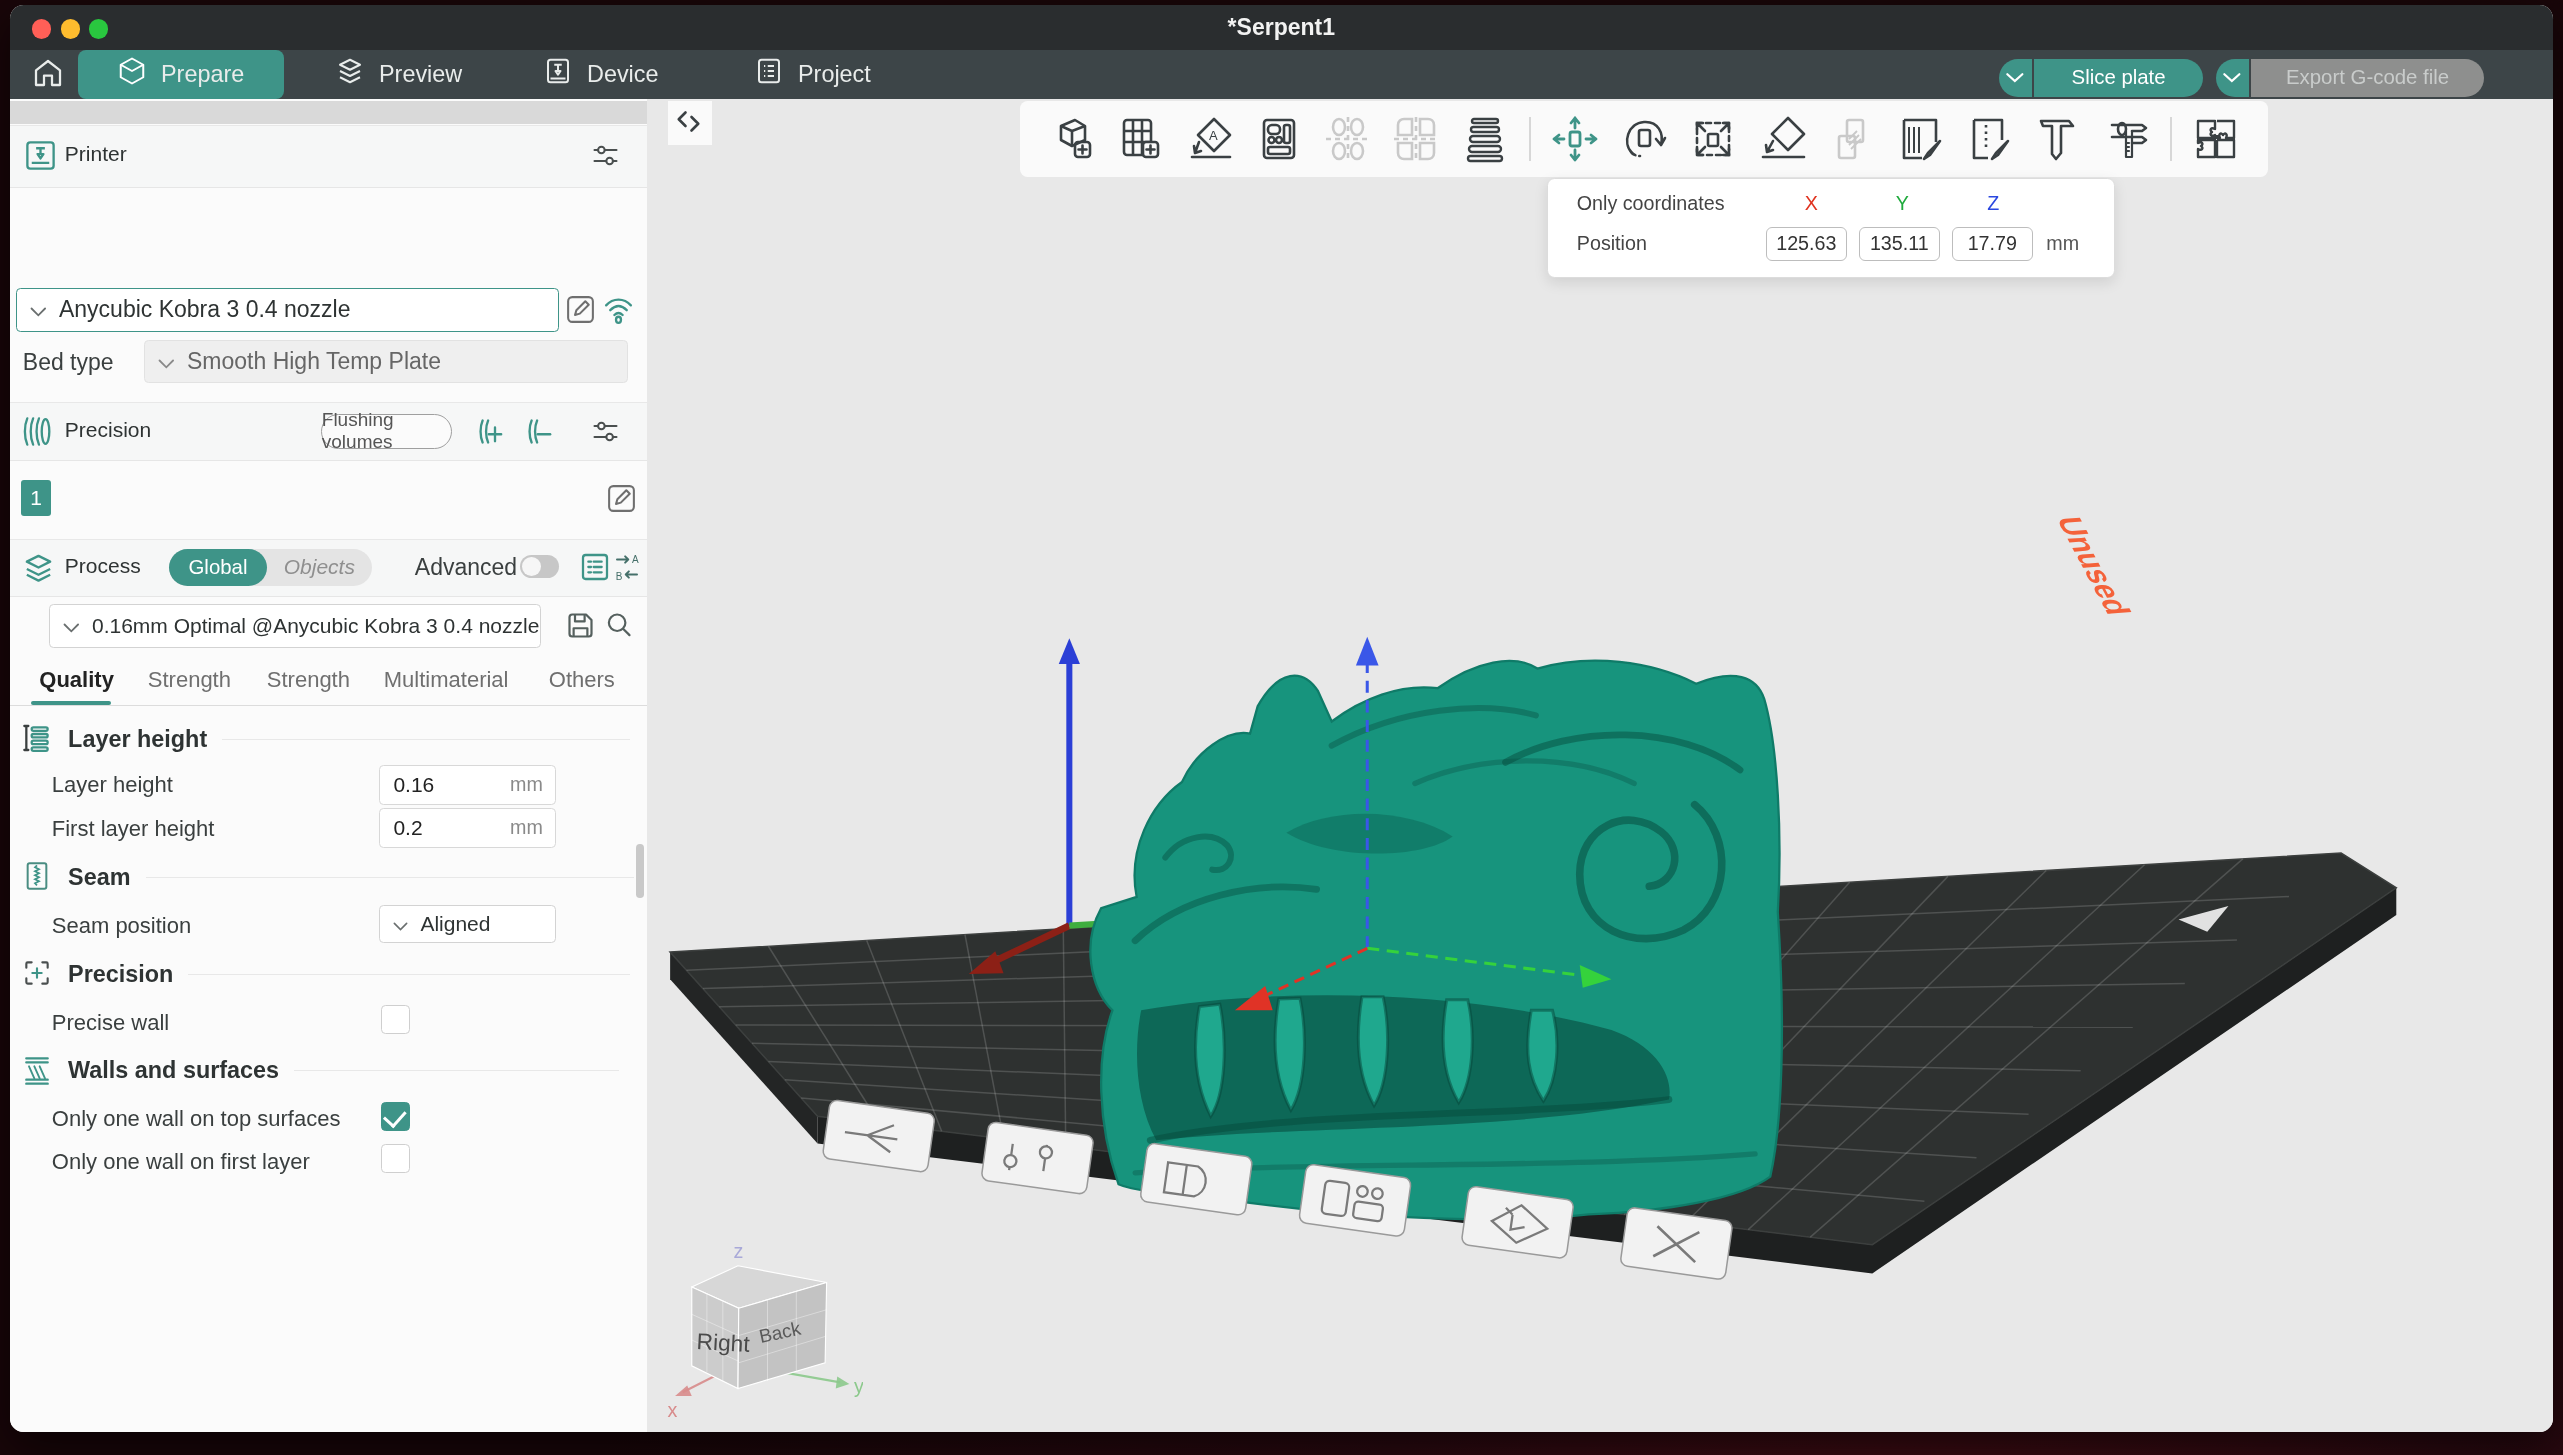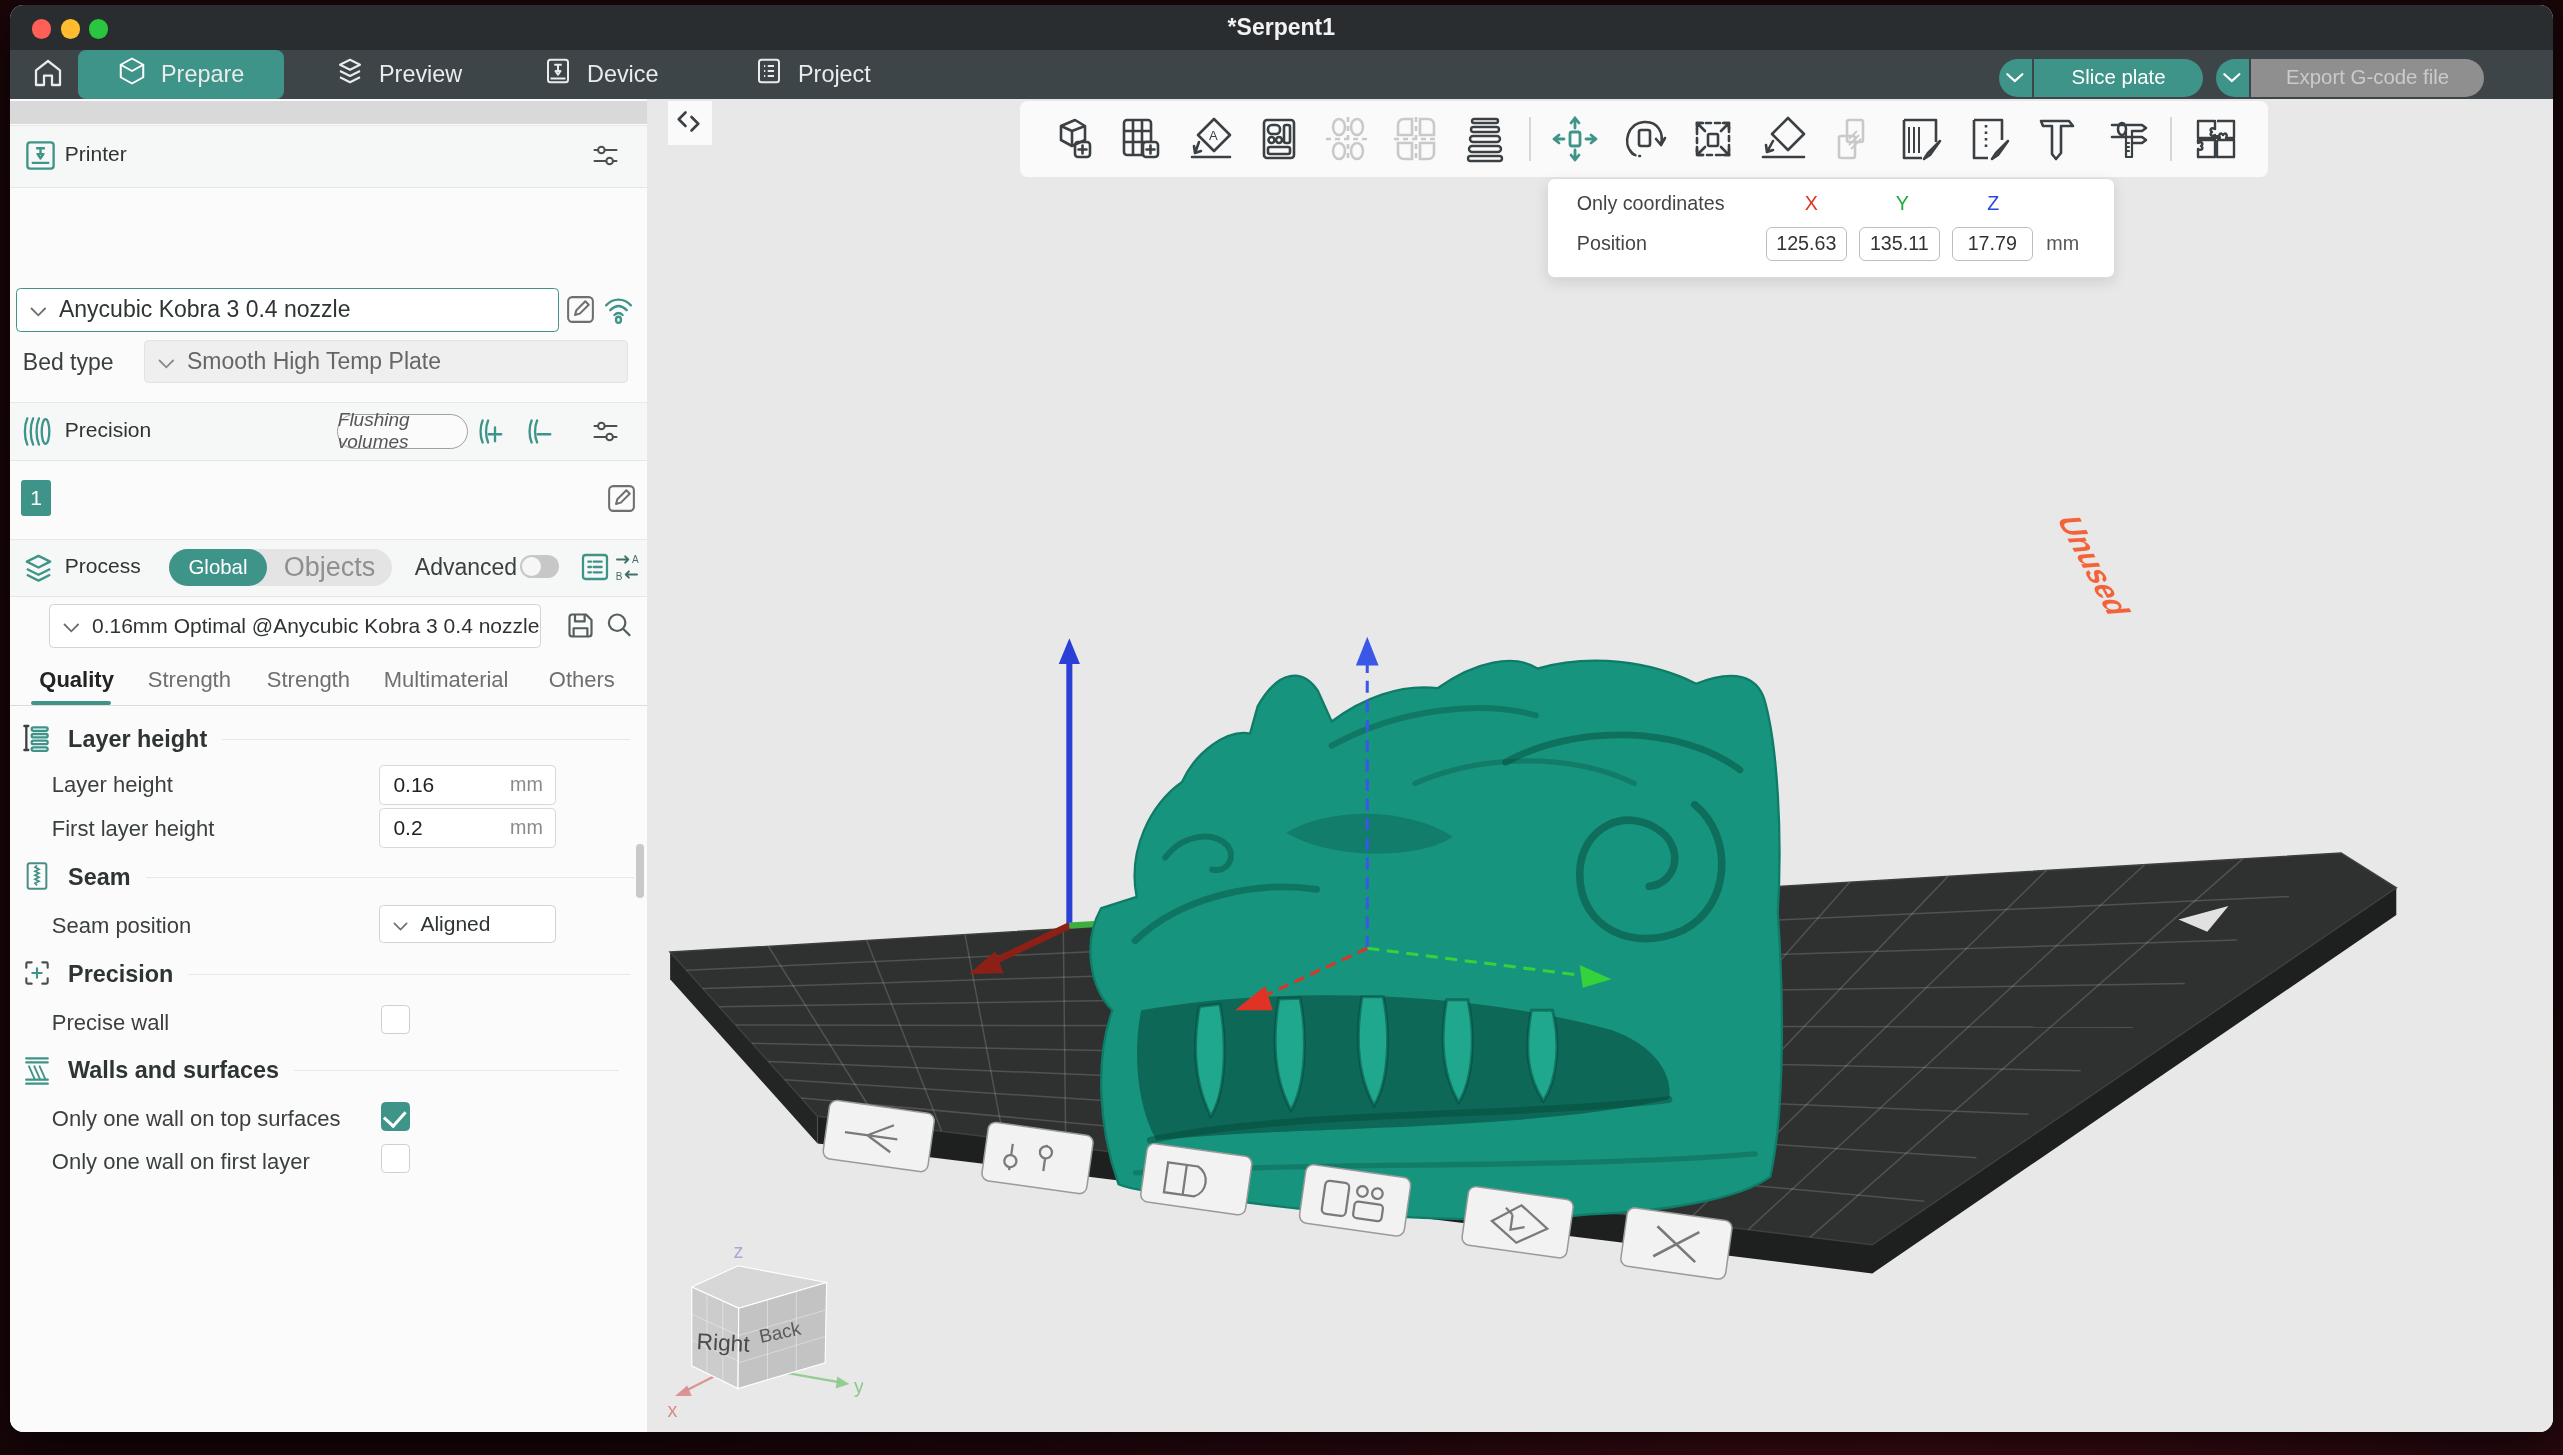--- a/index.html
+++ b/index.html
@@ -42,21 +42,21 @@
   .combo{position:absolute;background:#fff;border:0.8px solid #d3d3d3;border-radius:4.5px;display:flex;align-items:center;gap:12px;padding:0 13.6px;font-size:23px;color:#2e3333;cursor:pointer;}
   .combo.teal{border:1.5px solid #3e9488;}
   .combo.gray{background:#efefef;border:0.8px solid #e2e2e2;color:#666;}
   .chev{flex:0 0 auto;}
   .label{position:absolute;font-size:23px;color:#3a3f3f;}
   .pill-outline{position:absolute;border:0.8px solid #9f9f9f;border-radius:18px;background:#fbfbfb;color:#555;
     font-size:19px;display:flex;align-items:center;justify-content:center;cursor:pointer;}
   .fil-badge{position:absolute;background:#3e9488;color:#fff;font-size:21px;display:flex;align-items:center;justify-content:center;border-radius:3px;cursor:pointer;}
   .scope{position:absolute;display:flex;background:#e4e4e4;border-radius:19px;height:37px;cursor:pointer;}
   .scope .g{background:#3e9488;color:#fff;border-radius:19px;padding:0 19.7px;display:flex;align-items:center;font-size:20.4px;}
-  .scope .o{color:#8f8f8f;padding:0 16.6px;display:flex;align-items:center;font-size:27px;}
+  .scope .o{color:#8f8f8f;padding:0 16.6px;display:flex;align-items:center;font-size:21px;font-style:italic;}
   .toggle{position:absolute;width:39px;height:23.4px;background:#c7c7c7;border-radius:12px;cursor:pointer;}
   .toggle::after{content:"";position:absolute;left:2.3px;top:2.3px;width:19px;height:19px;border-radius:50%;background:#f6f6f6;}
   .proc-tabs{position:absolute;left:0;top:564px;width:100%;height:42px;}
   .ptab{position:absolute;font-size:22px;color:#6f6f6f;cursor:pointer;white-space:nowrap;}
   .ptab.active{color:#222;font-weight:bold;}
   .ptab-underline{position:absolute;left:21px;top:38px;width:80px;height:4.5px;border-radius:2.3px;background:#3e9488;}
   .ptab-hairline{position:absolute;left:0;top:42px;width:100%;height:0.8px;background:#dcdcdc;}
   .sec-hdr{position:absolute;left:11.3px;display:flex;align-items:center;gap:15px;}
   .sec-hdr .t{font-size:23.4px;font-weight:bold;color:#2e3333;white-space:nowrap;}
   .sec-rule{height:0.8px;background:#e8e8e8;width:348px;}
@@ -208,21 +208,21 @@
     <div class="hdr" style="top:303px;height:57px;">
       <span class="icon-abs" style="left:10.6px;top:11.3px;">
         <svg width="35" height="35" viewBox="0 0 24 24" fill="none" stroke="#3e9488" stroke-width="1.6" stroke-linecap="round">
               <path d="M5 3 C2.8 8 2.8 16 5 21"></path>
               <path d="M9 3 C6.8 8 6.8 16 9 21"></path>
               <path d="M13 3 C10.8 8 10.8 16 13 21"></path>
               <ellipse cx="17.5" cy="12" rx="2.6" ry="8.5"></ellipse>
             </svg>
       </span>
       <span class="hdr-title" style="top:15px;">Precision</span>
-      <div class="pill-outline" style="left:327px;top:11.3px;width:129px;height:33px;font-style:italic;">Flushing volumes</div>
+      <div class="pill-outline" style="left:311px;top:11.3px;width:129px;height:33px;">Flushing volumes</div>
       <span class="icon-abs" style="left:463px;top:12px;">
         <svg width="33" height="33" viewBox="0 0 24 24" fill="none" stroke="#3e9488" stroke-width="1.7" stroke-linecap="round">
               <path d="M7 4 C5 8.5 5 15.5 7 20"></path>
               <path d="M11 4 C9 8.5 9 15.5 11 20"></path>
               <path d="M16 9 V19 M11.5 14 H20.5"></path>
             </svg>
       </span>
       <span class="icon-abs" style="left:512px;top:12px;">
         <svg width="33" height="33" viewBox="0 0 24 24" fill="none" stroke="#3e9488" stroke-width="1.7" stroke-linecap="round">
               <path d="M7 4 C5 8.5 5 15.5 7 20"></path>

